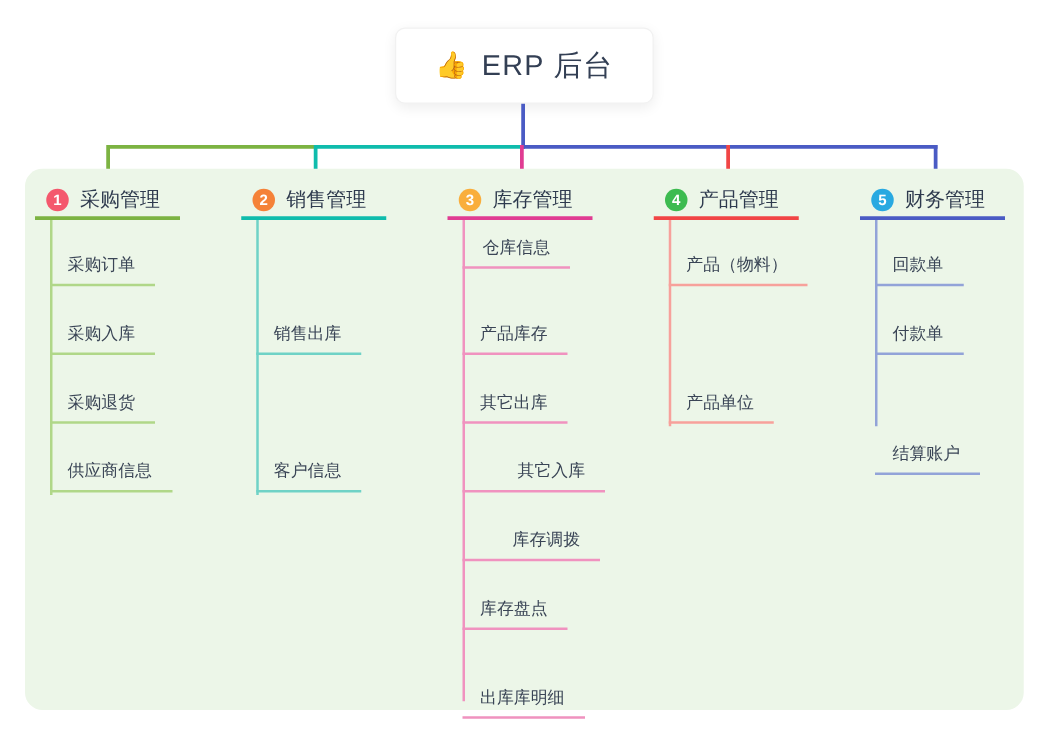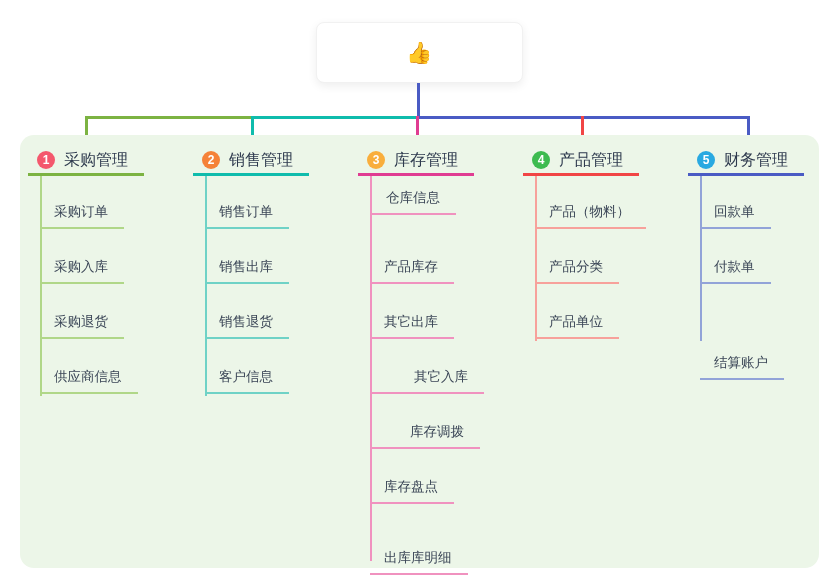--- a/index.html
+++ b/index.html
@@ -52,20 +52,21 @@
     cursor:default;
   }
 </style>
 </head>
 <body>
 
 <div class="stage">
 
   <div class="root-card">
     <span class="root-emoji">👍</span>
+    <span>ERP 后台</span>
   </div>
 
   <div class="vline" style="left: 417px; top: 83px; height: 36px; background: rgb(74, 91, 196);"></div>
 
   <div class="hline" style="left: 86px; top: 116px; width: 166px; background: rgb(124, 179, 66);"></div>
   <div class="hline" style="left: 252px; top: 116px; width: 165px; background: rgb(15, 188, 172);"></div>
   <div class="hline" style="left: 417px; top: 116px; width: 333px; background: rgb(74, 91, 196);"></div>
 
   <div class="vline" style="left: 85px; top: 116px; height: 59px; background: rgb(124, 179, 66);"></div>
   <div class="vline" style="left: 251px; top: 116px; height: 59px; background: rgb(15, 188, 172);"></div>
@@ -83,23 +84,21 @@
   <div class="item" style="left: 40px; top: 254px; border-bottom-color: rgb(176, 215, 136);">采购入库</div>
   <div class="item" style="left: 40px; top: 199px; border-bottom-color: rgb(176, 215, 136);">采购订单</div>
   <div class="item" style="left: 40px; top: 309px; border-bottom-color: rgb(176, 215, 136);">采购退货</div>
   <div class="item" style="left: 40px; top: 364px; border-bottom-color: rgb(176, 215, 136);">供应商信息</div>
 
   <div class="branch-header" style="left: 193px; border-bottom-color: rgb(15, 188, 172);">
     <span class="badge" style="background: rgb(245, 130, 56);">2</span>
     <span>销售管理</span>
   </div>
   <div class="rail" style="left: 205px; top: 176px; height: 220px; background: rgb(111, 210, 198);"></div>
-  <div class="item" style="left: 205px; top: 199px; border-bottom-color: rgb(111, 210, 198);">销售订单</div>
   <div class="item" style="left: 205px; top: 254px; border-bottom-color: rgb(111, 210, 198);">销售出库</div>
-  <div class="item" style="left: 205px; top: 309px; border-bottom-color: rgb(111, 210, 198);">销售退货</div>
   <div class="item" style="left: 205px; top: 364px; border-bottom-color: rgb(111, 210, 198);">客户信息</div>
 
   <div class="branch-header" style="left: 358px; border-bottom-color: rgb(224, 60, 146);">
     <span class="badge" style="background: rgb(249, 174, 60);">3</span>
     <span>库存管理</span>
   </div>
   <div class="rail" style="left: 370px; top: 176px; height: 385px; background: rgb(240, 146, 191);"></div>
   <div class="item" style="left: 370px; top: 185px; border-bottom-color: rgb(240, 146, 191); padding-left: 16px;">仓库信息</div>
   <div class="item" style="left: 370px; top: 254px; border-bottom-color: rgb(240, 146, 191);">产品库存</div>
   <div class="item" style="left: 370px; top: 309px; border-bottom-color: rgb(240, 146, 191);">其它出库</div>
@@ -107,21 +106,20 @@
   <div class="item" style="left: 370px; top: 419px; border-bottom-color: rgb(240, 146, 191); padding-left: 40px;">库存调拨</div>
   <div class="item" style="left: 370px; top: 474px; border-bottom-color: rgb(240, 146, 191);">库存盘点</div>
   <div class="item" style="left: 370px; top: 545px; border-bottom-color: rgb(240, 146, 191);">出库库明细</div>
 
   <div class="branch-header" style="left: 523px; border-bottom-color: rgb(241, 69, 69);">
     <span class="badge" style="background: rgb(61, 187, 80);">4</span>
     <span>产品管理</span>
   </div>
   <div class="rail" style="left: 535px; top: 176px; height: 165px; background: rgb(247, 161, 155);"></div>
   <div class="item" style="left: 535px; top: 199px; border-bottom-color: rgb(247, 161, 155);">产品（物料）</div>
-  <div class="item" style="left: 535px; top: 254px; border-bottom-color: rgb(247, 161, 155);">产品分类</div>
   <div class="item" style="left: 535px; top: 309px; border-bottom-color: rgb(247, 161, 155);">产品单位</div>
 
   <div class="branch-header" style="left: 688px; border-bottom-color: rgb(74, 91, 196);">
     <span class="badge" style="background: rgb(41, 169, 225);">5</span>
     <span>财务管理</span>
   </div>
   <div class="rail" style="left: 700px; top: 176px; height: 165px; background: rgb(146, 163, 216);"></div>
   <div class="item" style="left: 700px; top: 199px; border-bottom-color: rgb(146, 163, 216);">回款单</div>
   <div class="item" style="left: 700px; top: 254px; border-bottom-color: rgb(146, 163, 216);">付款单</div>
   <div class="item" style="left: 700px; top: 309px; border-bottom-color: rgb(146, 163, 216); margin-top: 41px;">结算账户</div>

